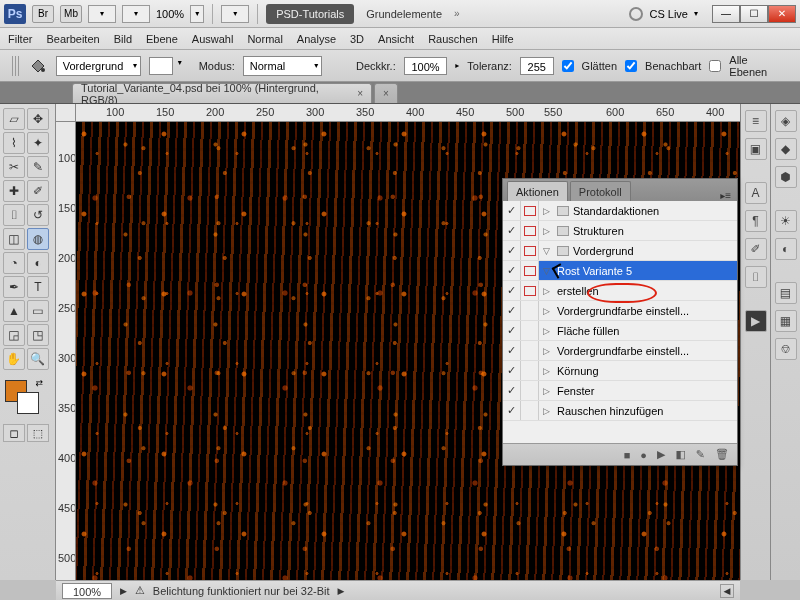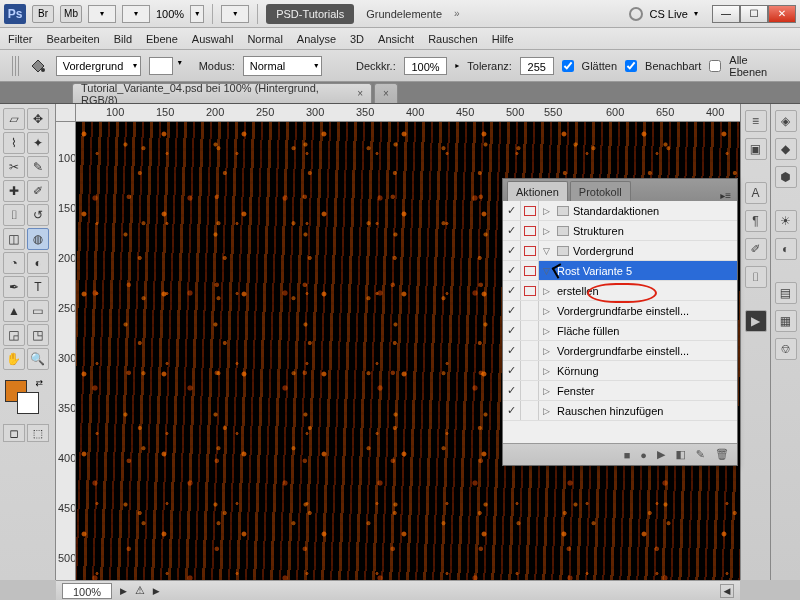--- a/index.html
+++ b/index.html
@@ -437,17 +437,18 @@
     <span>🗑</span>
   </div>
 </div>
 
 <div class="cursor" style="left:554px;top:265px;"></div>
 
 <div class="statusbar">
   <div class="zoom">100%</div>
   <span style="font-size:9px">▶</span>
   <span>⚠</span>
+  <span class="info">Belichtung funktioniert nur bei 32-Bit</span>
   <span style="font-size:9px">▶</span>
   <div class="nav">
     <div>◀</div>
   </div>
 </div>
 
 </body></html>

